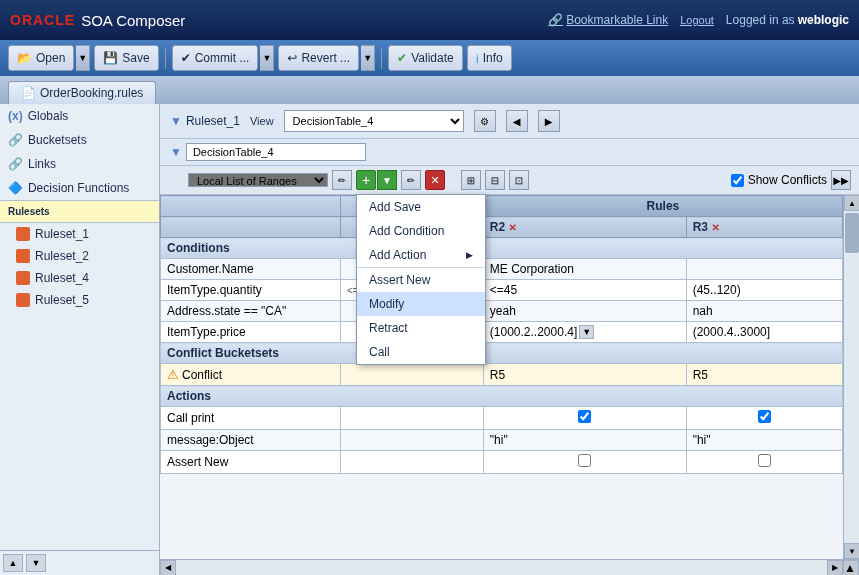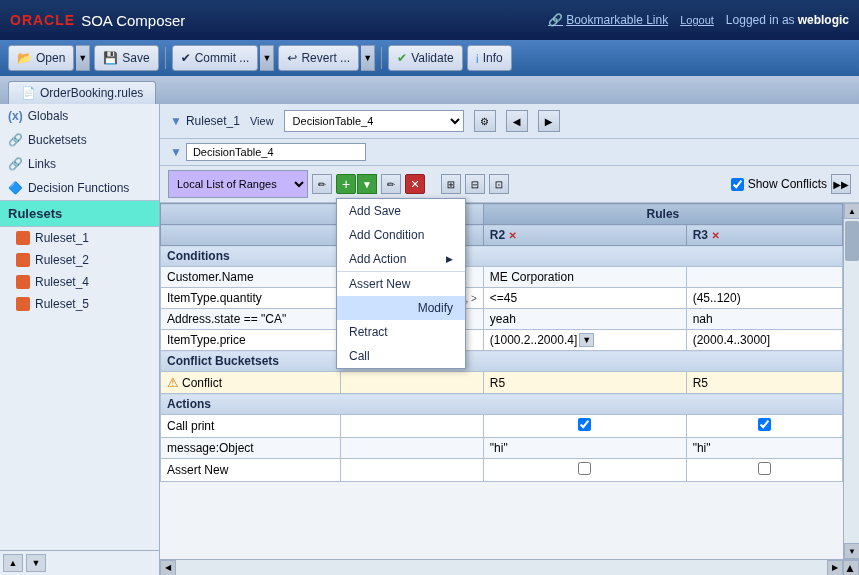--- a/index.html
+++ b/index.html
@@ -89,23 +89,23 @@
       cursor: pointer;
       display: flex;
       align-items: center;
       gap: 5px;
       font-size: 11px;
       color: #1a2a4a;
     }
     .left-panel-section {
       padding: 5px 8px;
       font-weight: bold;
-      font-size: 13px;
-      color: #1a2a4a;
-      background: #5eead4;
+      font-size: 10px;
+      color: #1a2a4a;
+      background: #fef9c3;
       border-top: 1px solid #b0c0d4;
       border-bottom: 1px solid #b0c0d4;
     }
     .ruleset-item {
       padding: 4px 8px 4px 16px;
       cursor: pointer;
       display: flex;
       align-items: center;
       gap: 5px;
       font-size: 11px;
@@ -162,21 +162,21 @@
 
     
     .table-toolbar {
       background: #e0e8f4;
       border-bottom: 1px solid #b0c0d4;
       padding: 4px 8px;
       display: flex;
       align-items: center;
       gap: 4px;
     }
-    .range-dropdown { height: 28px; font-size: 11px; border: 1px solid #8a9bb5; background: #c4b5fd; padding: 0 4px; width: 140px; }
+    .range-dropdown { height: 14px; font-size: 11px; border: 1px solid #8a9bb5; background: #737373; padding: 0 4px; width: 140px; margin-left: 20px; }
     .small-icon-btn { width: 20px; height: 20px; background: linear-gradient(to bottom, #e0e8f4, #c8d4e4); border: 1px solid #8a9bb5; cursor: pointer; display: flex; align-items: center; justify-content: center; font-size: 10px; }
     .green-add-btn { background: #40a040; color: white; border: 1px solid #208020; width: 20px; height: 20px; cursor: pointer; display: flex; align-items: center; justify-content: center; font-size: 14px; border-radius: 2px; }
     .red-del-btn { background: #c03030; color: white; border: 1px solid #902020; width: 20px; height: 20px; cursor: pointer; display: flex; align-items: center; justify-content: center; font-size: 11px; border-radius: 2px; }
     .show-conflicts-wrap { margin-left: auto; display: flex; align-items: center; gap: 4px; font-size: 11px; }
     .toolbar-spacer { flex: 1; }
 
     
     .context-menu-wrap { position: relative; }
     .context-menu {
       position: absolute;
@@ -190,21 +190,21 @@
     }
     .ctx-item {
       padding: 5px 12px;
       cursor: pointer;
       font-size: 11px;
       color: #1a2a4a;
       display: flex;
       align-items: center;
       justify-content: space-between;
     }
-    .ctx-item.active { background: #cce0ff; justify-content: flex-end; }
+    .ctx-item.active { background: #cce0ff; }
     .ctx-divider { height: 1px; background: #d0d8e4; }
     .ctx-arrow { font-size: 9px; }
 
     
     .data-table-wrap {
       flex: 1;
       overflow: auto;
       position: relative;
     }
     table.rules-table {

